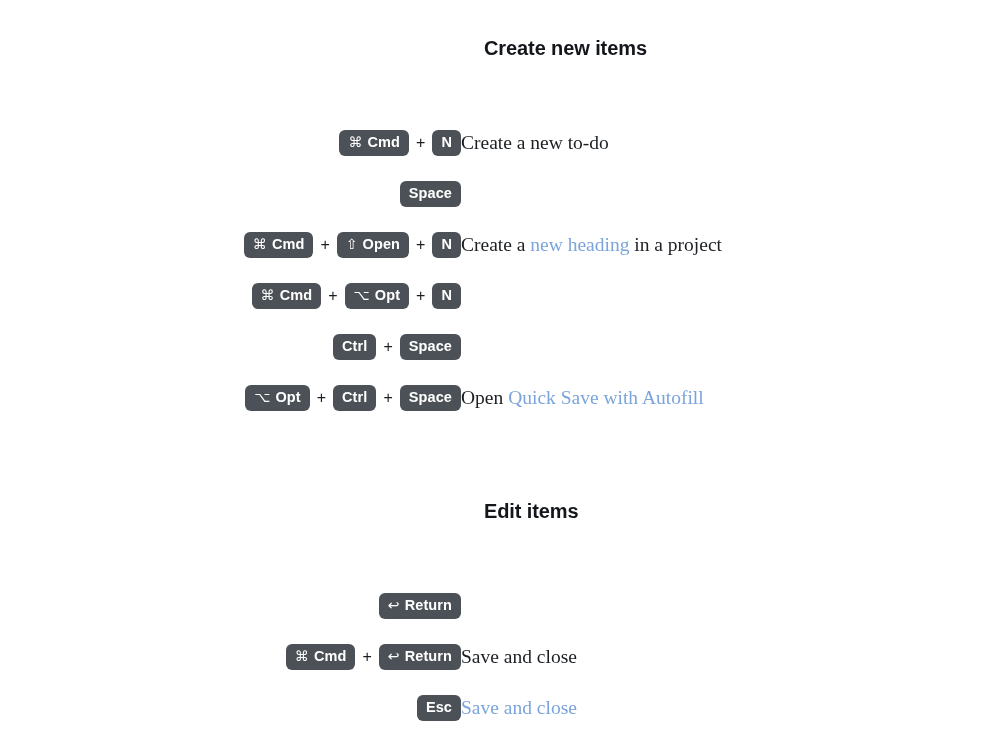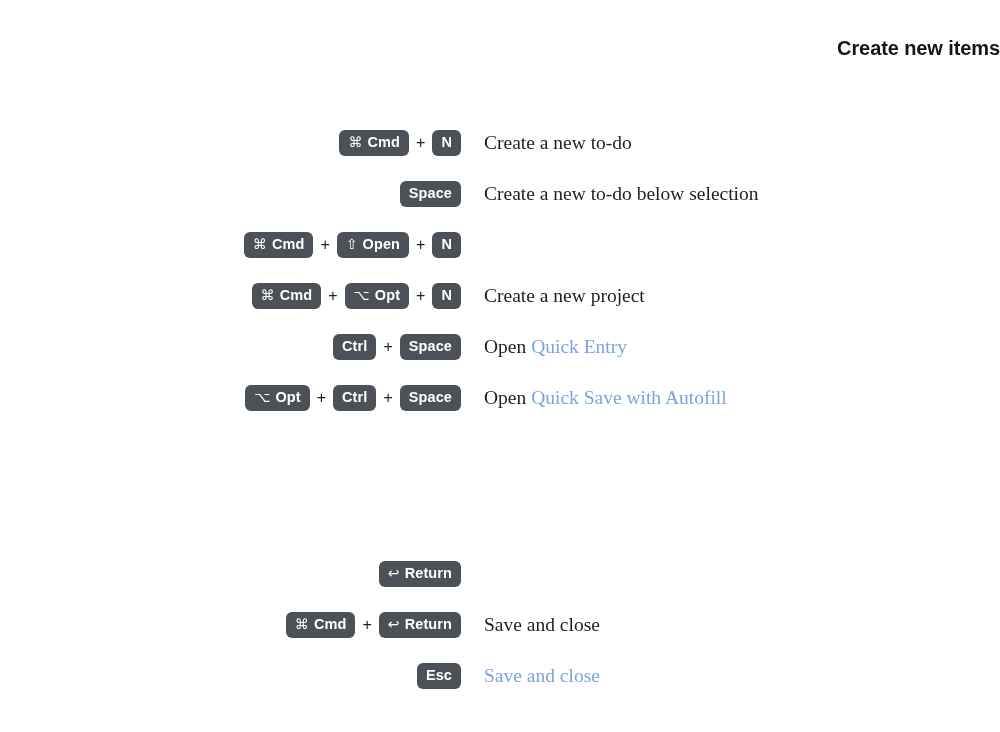--- a/index.html
+++ b/index.html
@@ -34,21 +34,20 @@
 
   .section-heading {
     margin: 0 0 0 484px;
     font-family: "Liberation Sans", sans-serif;
     font-size: 20px;
     font-weight: bold;
     color: #13161a;
     letter-spacing: -0.1px;
     line-height: 24px;
     padding-bottom: 8px;
-    text-align: right;
   }
 
   .rows {
     margin-top: 49px;
   }
 
   
   .row {
     display: flex;
     align-items: center;
@@ -95,21 +94,20 @@
     color: #1b1e22;
     font-family: "Liberation Sans", sans-serif;
     font-size: 16px;
     font-weight: normal;
     padding: 0 7px;
     line-height: 1;
   }
 
   .desc {
     flex: 1 1 auto;
-    padding-left: 23px;
     font-family: "Liberation Serif", serif;
     font-size: 19.5px;
     color: #1b1e22;
     line-height: 24px;
     white-space: nowrap;
   }
 
   .desc .lnk {
     color: #7ba4dc;
   }
@@ -134,68 +132,66 @@
             </span>
           </div>
           <div class="desc"><span>Create a new to-do</span></div>
         </div>
         <div class="row">
           <div class="keys">
             <span class="keycap">
               <span>Space</span>
             </span>
           </div>
-          <div class="desc"><span>Create a new to-do below selection</span></div>
         </div>
         <div class="row">
           <div class="keys">
             <span class="keycap">
               <span class="sym">⌘</span>
               <span>Cmd</span>
             </span>
             <span class="plus">+</span>
             <span class="keycap">
               <span class="sym">⇧</span>
               <span>Open</span>
             </span>
             <span class="plus">+</span>
             <span class="keycap">
               <span>N</span>
             </span>
           </div>
+          <div class="desc"><span>Create a </span><span class="lnk">new heading</span><span> in a project</span></div>
         </div>
         <div class="row">
           <div class="keys">
             <span class="keycap">
               <span class="sym">⌘</span>
               <span>Cmd</span>
             </span>
             <span class="plus">+</span>
             <span class="keycap">
               <span class="sym">⌥</span>
               <span>Opt</span>
             </span>
             <span class="plus">+</span>
             <span class="keycap">
               <span>N</span>
             </span>
           </div>
-          <div class="desc"><span>Create a new project</span></div>
         </div>
         <div class="row">
           <div class="keys">
             <span class="keycap">
               <span>Ctrl</span>
             </span>
             <span class="plus">+</span>
             <span class="keycap">
               <span>Space</span>
             </span>
           </div>
-          <div class="desc"><span>Open </span><span class="lnk">Quick Entry</span></div>
         </div>
         <div class="row">
           <div class="keys">
             <span class="keycap">
               <span class="sym">⌥</span>
               <span>Opt</span>
             </span>
             <span class="plus">+</span>
             <span class="keycap">
               <span>Ctrl</span>
@@ -203,20 +199,21 @@
             <span class="plus">+</span>
             <span class="keycap">
               <span>Space</span>
             </span>
           </div>
           <div class="desc"><span>Open </span><span class="lnk">Quick Save with Autofill</span></div>
         </div>
       </div>
     </div>
     <div class="section" id="section-1">
+      <h2 class="section-heading">Edit items</h2>
       <div class="rows">
         <div class="row">
           <div class="keys">
             <span class="keycap">
               <span class="sym">↩</span>
               <span>Return</span>
             </span>
           </div>
         </div>
         <div class="row">

